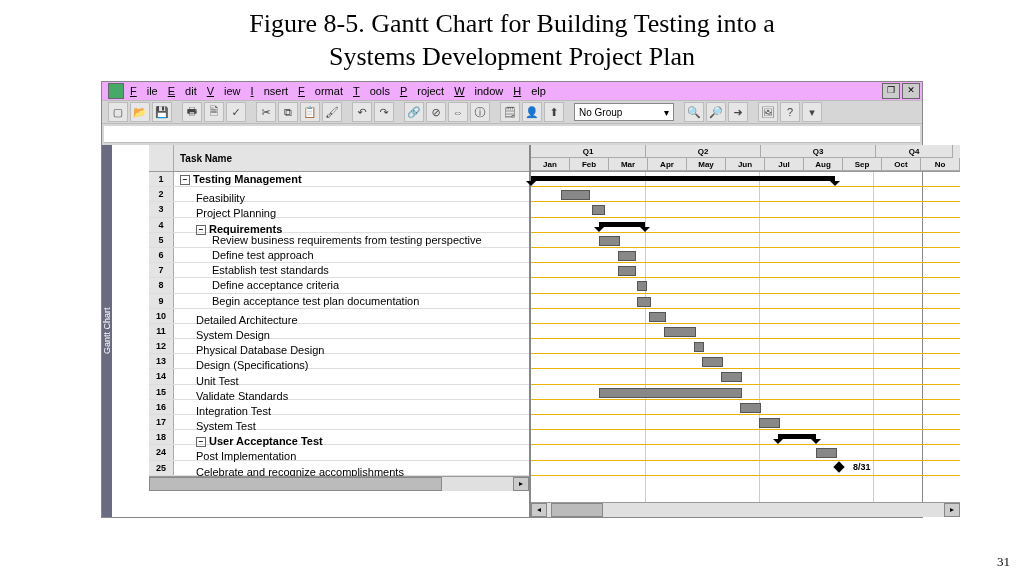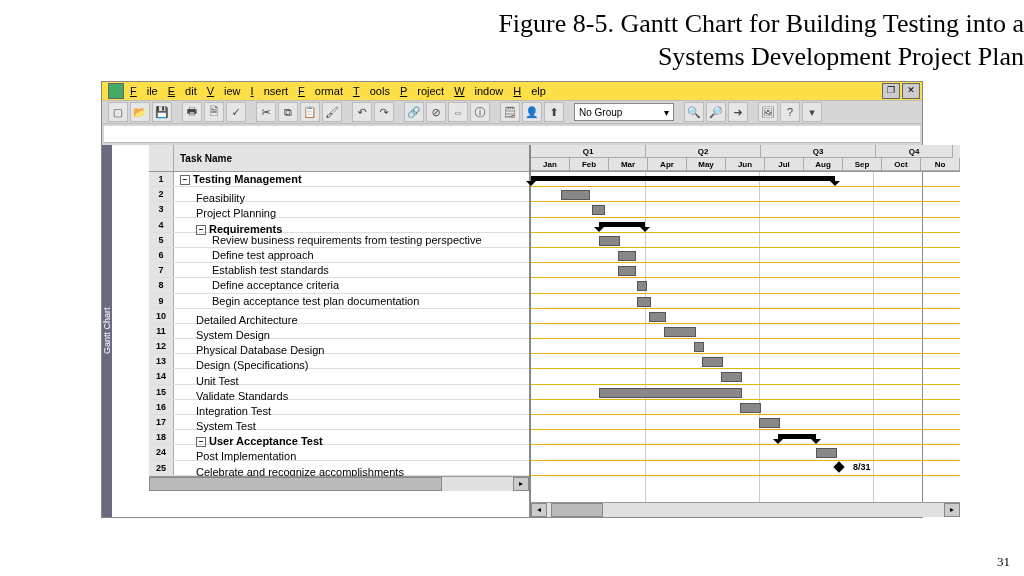--- a/index.html
+++ b/index.html
@@ -6,36 +6,36 @@
     margin: 0;
     padding: 0;
     background: #fff;
     font-family: "Times New Roman", serif;
     width: 1024px;
     height: 576px;
     position: relative;
   }
   .title {
     font-size: 26px;
-    text-align: right;
+    text-align: center;
     margin: 8px 0 4px 0;
     line-height: 1.25;
   }
   .app-window {
     width: 820px;
     margin: 8px auto 0 auto;
     border: 1px solid #888;
     background: #d6d6d6;
     font-family: Tahoma, Arial, sans-serif;
     font-size: 11px;
   }
   .menu-bar {
     display: flex;
     align-items: center;
-    background: #fde047;
+    background: #f0abfc;
     border-bottom: 1px solid #bbb;
     height: 18px;
     padding-left: 6px;
   }
   .menu-bar .app-icon {
     width: 14px; height: 14px;
     background: #4a6; border: 1px solid #666;
     margin-right: 6px;
   }
   .menu-bar span {

